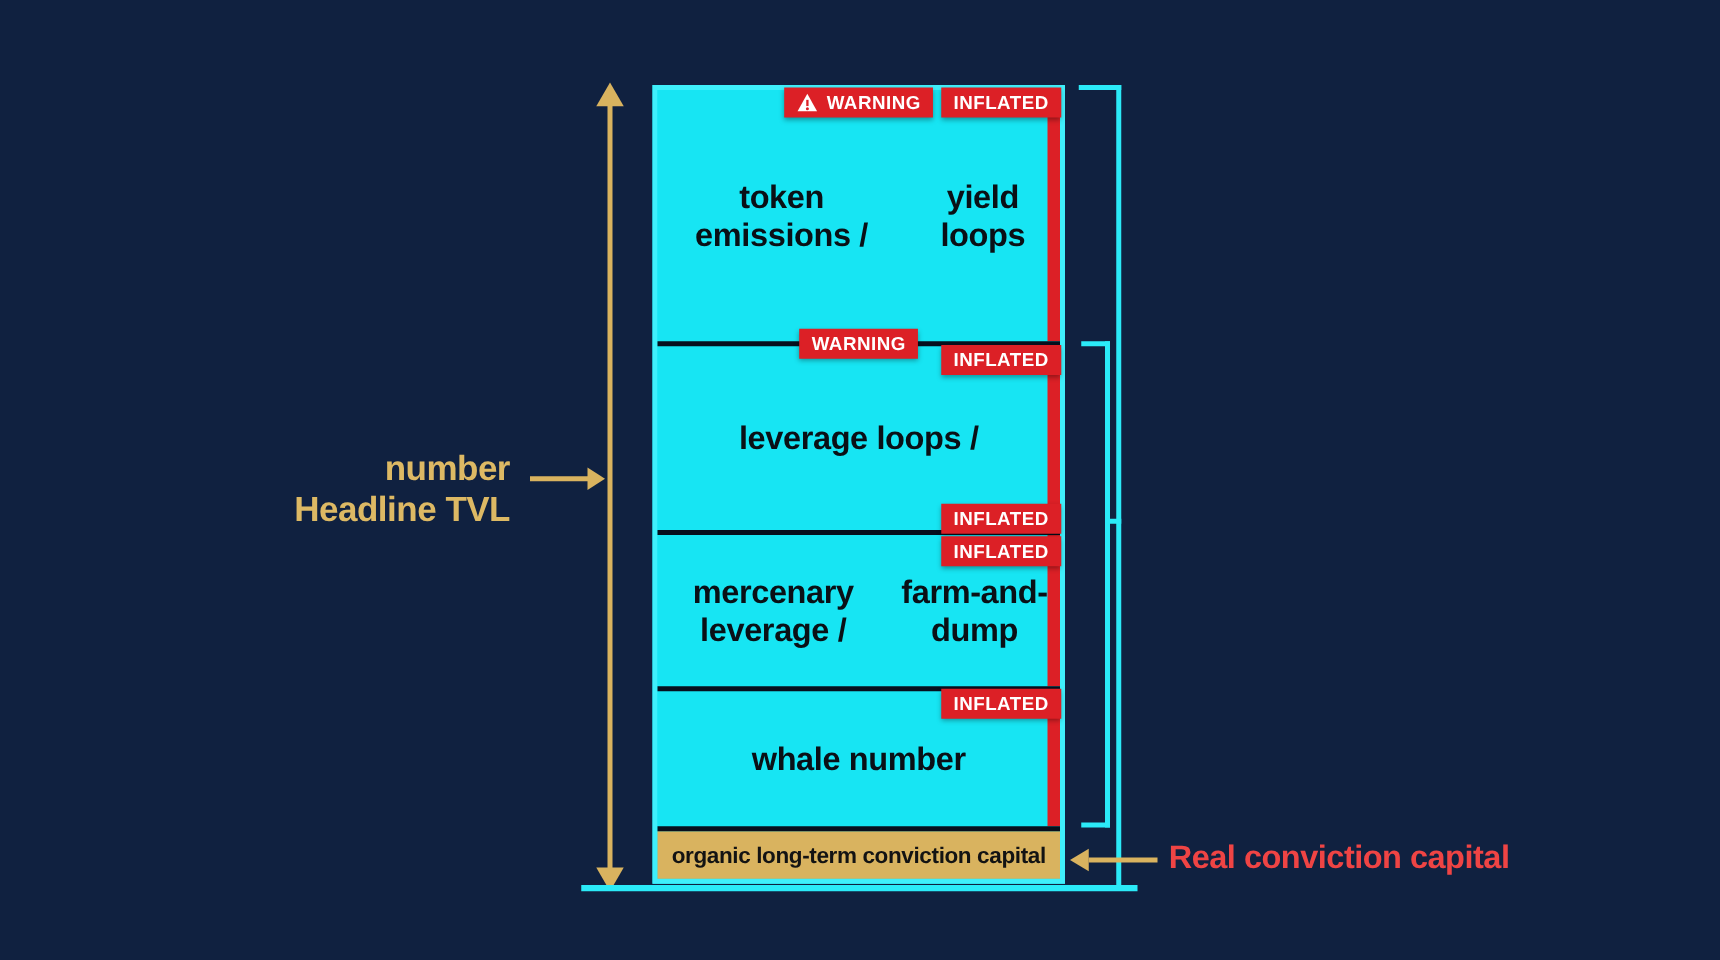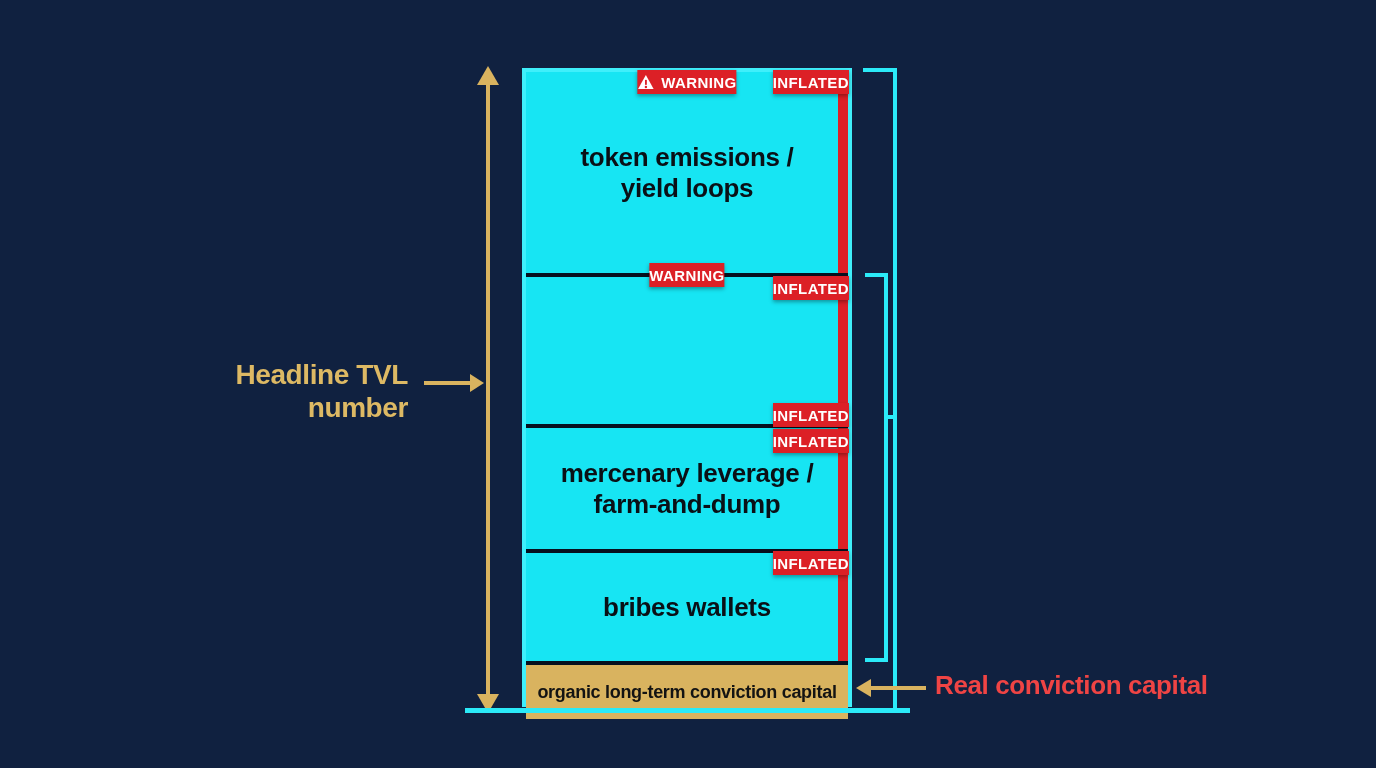--- a/index.html
+++ b/index.html
@@ -16,38 +16,38 @@
     width:330px;height:639px;
     box-sizing:border-box;
     background:#17e5f3;
     border:4px solid #3fefFB;
     display:flex;flex-direction:column;
   }
   .seg{position:relative;background:#17e5f3;flex:0 0 auto;}
   .seg-text{
     position:relative;z-index:2;
     width:100%;height:100%;
-    display:flex;flex-direction:column;align-items:center;justify-content:center;
+    display:flex;flex-direction:row;align-items:center;justify-content:center;
     font-size:26px;font-weight:700;color:#0a1016;line-height:31px;
     letter-spacing:-0.3px;text-align:center;
   }
   .stripe{position:absolute;top:0;bottom:0;right:0;width:10px;background:#dc2026;z-index:1;}
   .divider{position:relative;height:4px;background:#06101e;flex:0 0 auto;z-index:3;}
   .base-seg{
-    position:relative;height:54px;flex:0 0 auto;
+    position:relative;height:38px;flex:0 0 auto;
     background:#d9b35f;
     display:flex;align-items:center;justify-content:center;
     font-size:18px;font-weight:700;color:#131313;letter-spacing:-0.3px;
   }
   
   .badge{
     position:absolute;z-index:4;
     height:24px;background:#dc2026;color:#ffffff;
     display:flex;align-items:center;
-    padding:0 0;
+    padding:0 10px;
     font-size:15px;font-weight:700;letter-spacing:0.4px;
     box-shadow:0 2px 4px rgba(0,0,0,0.35);
     white-space:nowrap;
   }
   .badge .w-icon{display:inline-flex;margin-right:7px;}
   .b-top-center{top:-2px;left:50%;transform:translateX(-50%);}
   .b-top-right{top:-2px;right:-1px;}
   .b-top-right-in{top:-1px;right:-1px;}
   .b-bottom-right{bottom:-3px;right:-1px;}
   .b-top-right-lo{top:1px;right:-1px;}
@@ -93,22 +93,22 @@
 </head>
 <body>
 
 <div class="canvas">
 
   <div class="head-up"></div>
   <div class="measure-line gold"></div>
   <div class="head-down"></div>
 
   <div class="headline-label">
+    <div>number</div>
     <div>Headline TVL</div>
-    <div>number</div>
   </div>
   <div class="headline-arrow-line gold"></div>
   <div class="headline-arrow-head"></div>
 
   <div class="stack">
 
     <div class="seg" style="height:201px">
       <div class="stripe"></div>
       <div class="seg-text">
         <div>token emissions /</div>
@@ -131,20 +131,21 @@
 
     <div class="divider">
       <div class="badge b-div-center">
         <span>WARNING</span>
       </div>
     </div>
 
     <div class="seg" style="height:147px">
       <div class="stripe"></div>
       <div class="seg-text">
+        <div>leverage loops /</div>
       </div>
       <div class="badge b-top-right-in">
         <span>INFLATED</span>
       </div>
       <div class="badge b-bottom-right">
         <span>INFLATED</span>
       </div>
     </div>
 
     <div class="divider"></div>
@@ -158,21 +159,21 @@
       <div class="badge b-top-right-lo">
         <span>INFLATED</span>
       </div>
     </div>
 
     <div class="divider"></div>
 
     <div class="seg" style="height:108px">
       <div class="stripe"></div>
       <div class="seg-text">
-        <div>bribes wallets</div>
+        <div>whale number</div>
       </div>
       <div class="badge b-top-right">
         <span>INFLATED</span>
       </div>
     </div>
 
     <div class="divider"></div>
 
     <div class="base-seg">
       <span>organic long-term conviction capital</span>

